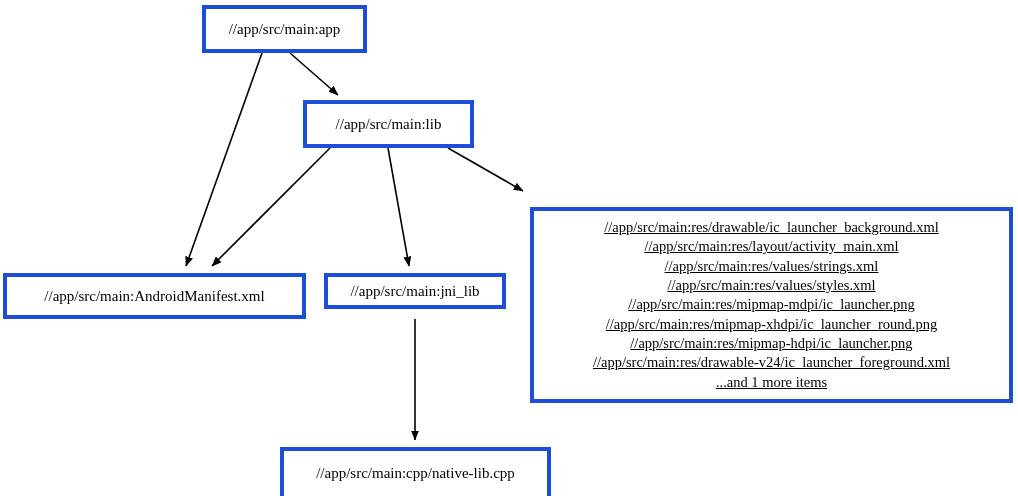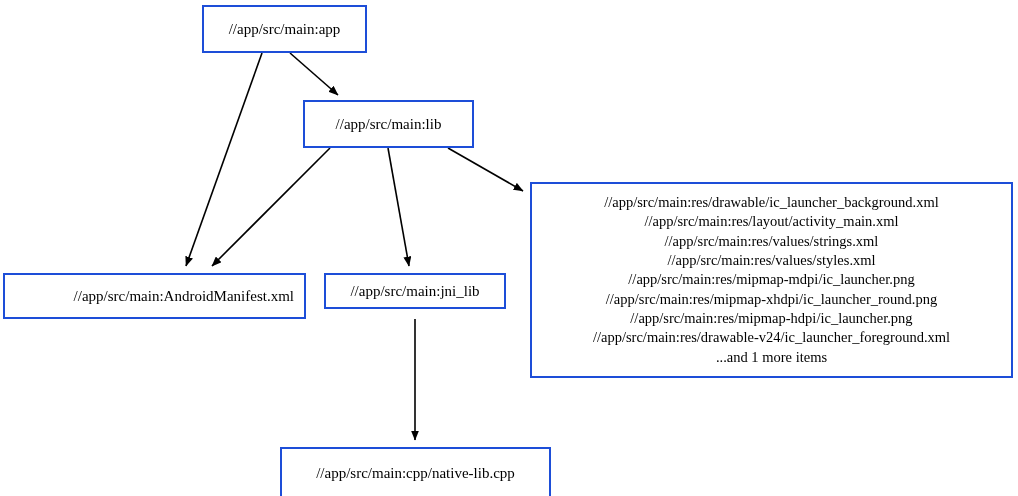--- a/index.html
+++ b/index.html
@@ -19,21 +19,21 @@
     position: absolute;
     left: 0;
     top: 0;
     width: 1018px;
     height: 496px;
     pointer-events: none;
   }
   .node {
     position: absolute;
     box-sizing: border-box;
-    border: 2px solid #1d4ed8;
+    border: 4px solid #1d4ed8;
     background: #ffffff;
     display: flex;
     align-items: center;
     justify-content: center;
     text-align: center;
     color: #000000;
     font-size: 15px;
     line-height: 1.0;
     white-space: nowrap;
   }
@@ -50,23 +50,23 @@
     padding: 0 6px;
   }
   .multi-line {
     display: block;
     white-space: nowrap;
   }
 
   
   #node-app        { left: 202px; top: 5px;   width: 165px; height: 48px; }
   #node-lib        { left: 303px; top: 100px; width: 171px; height: 48px; }
-  #node-manifest   { left: 3px;   top: 273px; width: 303px; height: 46px; justify-content: flex-end; }
+  #node-manifest   { left: 3px;   top: 273px; width: 303px; height: 46px; }
   #node-jnilib     { left: 324px; top: 273px; width: 182px; height: 36px; }
-  #node-res        { left: 530px; top: 182px; width: 483px; height: 196px; }
+  #node-res        { left: 530px; top: 207px; width: 483px; height: 196px; text-decoration: underline; }
   #node-cpp        { left: 280px; top: 447px; width: 271px; height: 53px; }
 </style>
 </head>
 <body>
 
 <div id="canvas">
 
   <svg id="edges" viewBox="0 0 1018 496" width="1018" height="496">
     <defs>
       <marker id="arrowhead" markerWidth="10" markerHeight="8" refX="9.4" refY="4" orient="auto" markerUnits="userSpaceOnUse">

